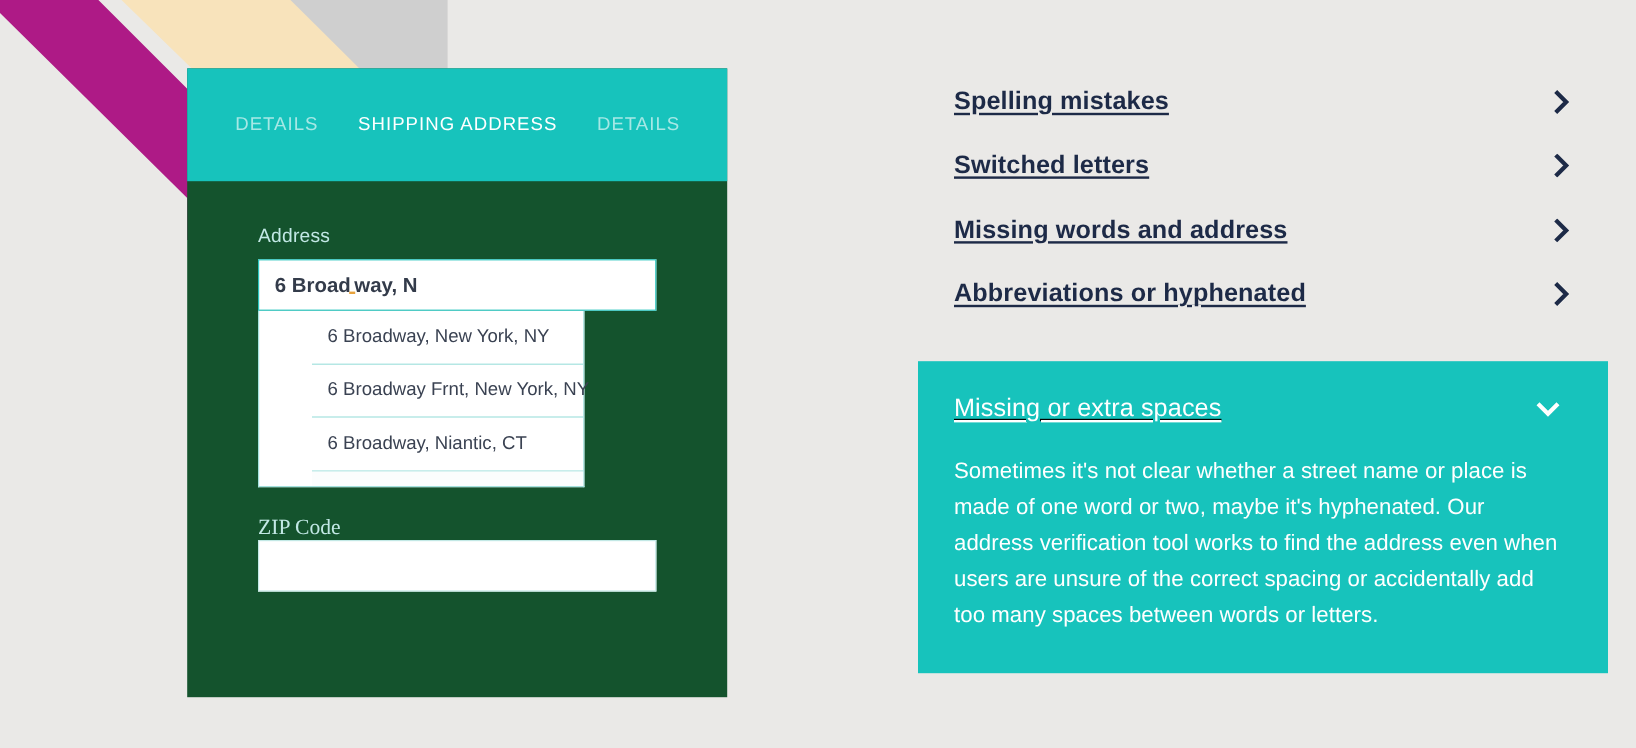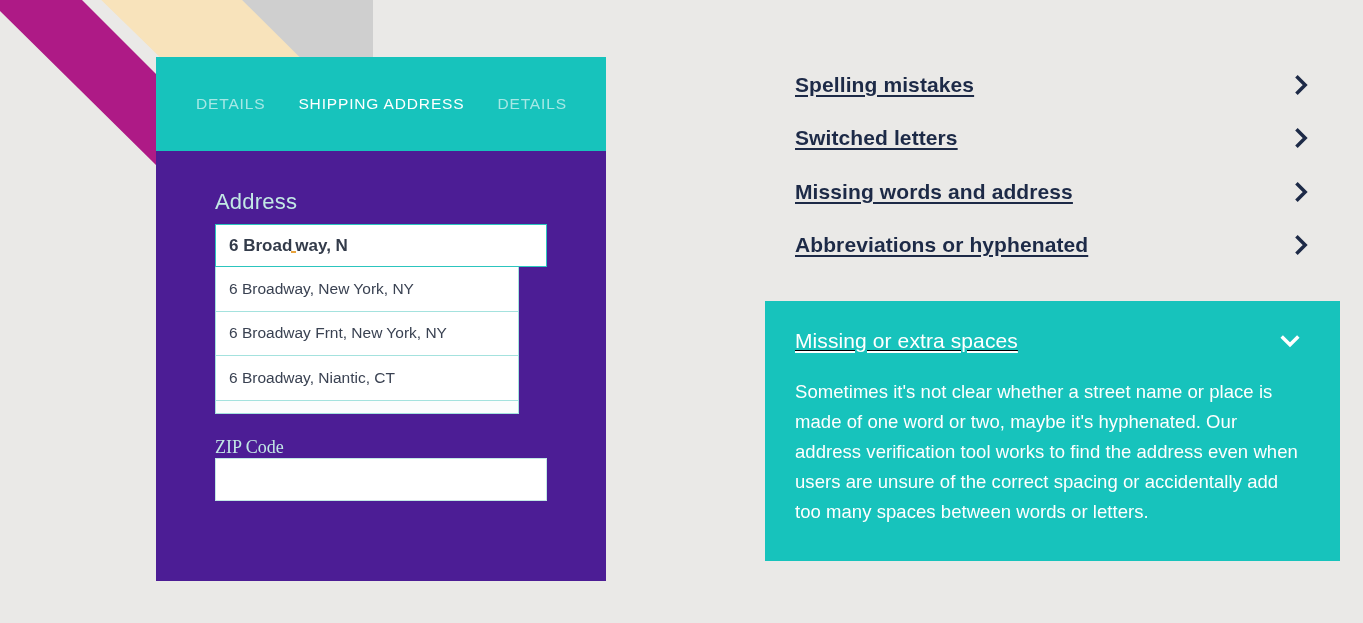--- a/index.html
+++ b/index.html
@@ -24,21 +24,21 @@
     pointer-events: none;
   }
 
   
   .checkout-card {
     position: absolute;
     left: 156px;
     top: 57px;
     width: 450px;
     height: 524px;
-    background: #4c1d95;
+    background: #14532d;
     z-index: 5;
   }
 
   .card-tabs {
     height: 94px;
     background: #17c3bc;
     display: flex;
     align-items: center;
     padding-left: 40px;
     gap: 33px;
@@ -52,21 +52,21 @@
     font-weight: 400;
   }
   .tab.active { color: #ffffff; }
 
   .card-body {
     padding: 38px 40px 0 59px;
     position: relative;
   }
 
   .field-label {
-    font-size: 22px;
+    font-size: 16px;
     color: #c2e8e5;
     letter-spacing: 0.2px;
     margin-bottom: 9px;
   }
 
   .address-input {
     width: 332px;
     height: 43px;
     border: 1.6px solid #2cc5be;
     background: #fff;
@@ -81,24 +81,25 @@
   .typo-mark {
     display: inline-block;
     border-bottom: 2px solid #e8a33d;
     width: 5px;
     height: 15px;
     margin: 0 -1px;
     vertical-align: baseline;
   }
 
   .suggestions {
-    width: 304px;
+    width: 272px;
     border: 1.4px solid #a4e2de;
     border-top: none;
     background: #fff;
+    padding-left: 44px;
   }
   .suggestion {
     height: 44.5px;
     display: flex;
     align-items: center;
     padding: 0 13px;
     font-size: 15.5px;
     color: #3a4252;
     border-bottom: 1.4px solid #a4e2de;
     white-space: nowrap;

